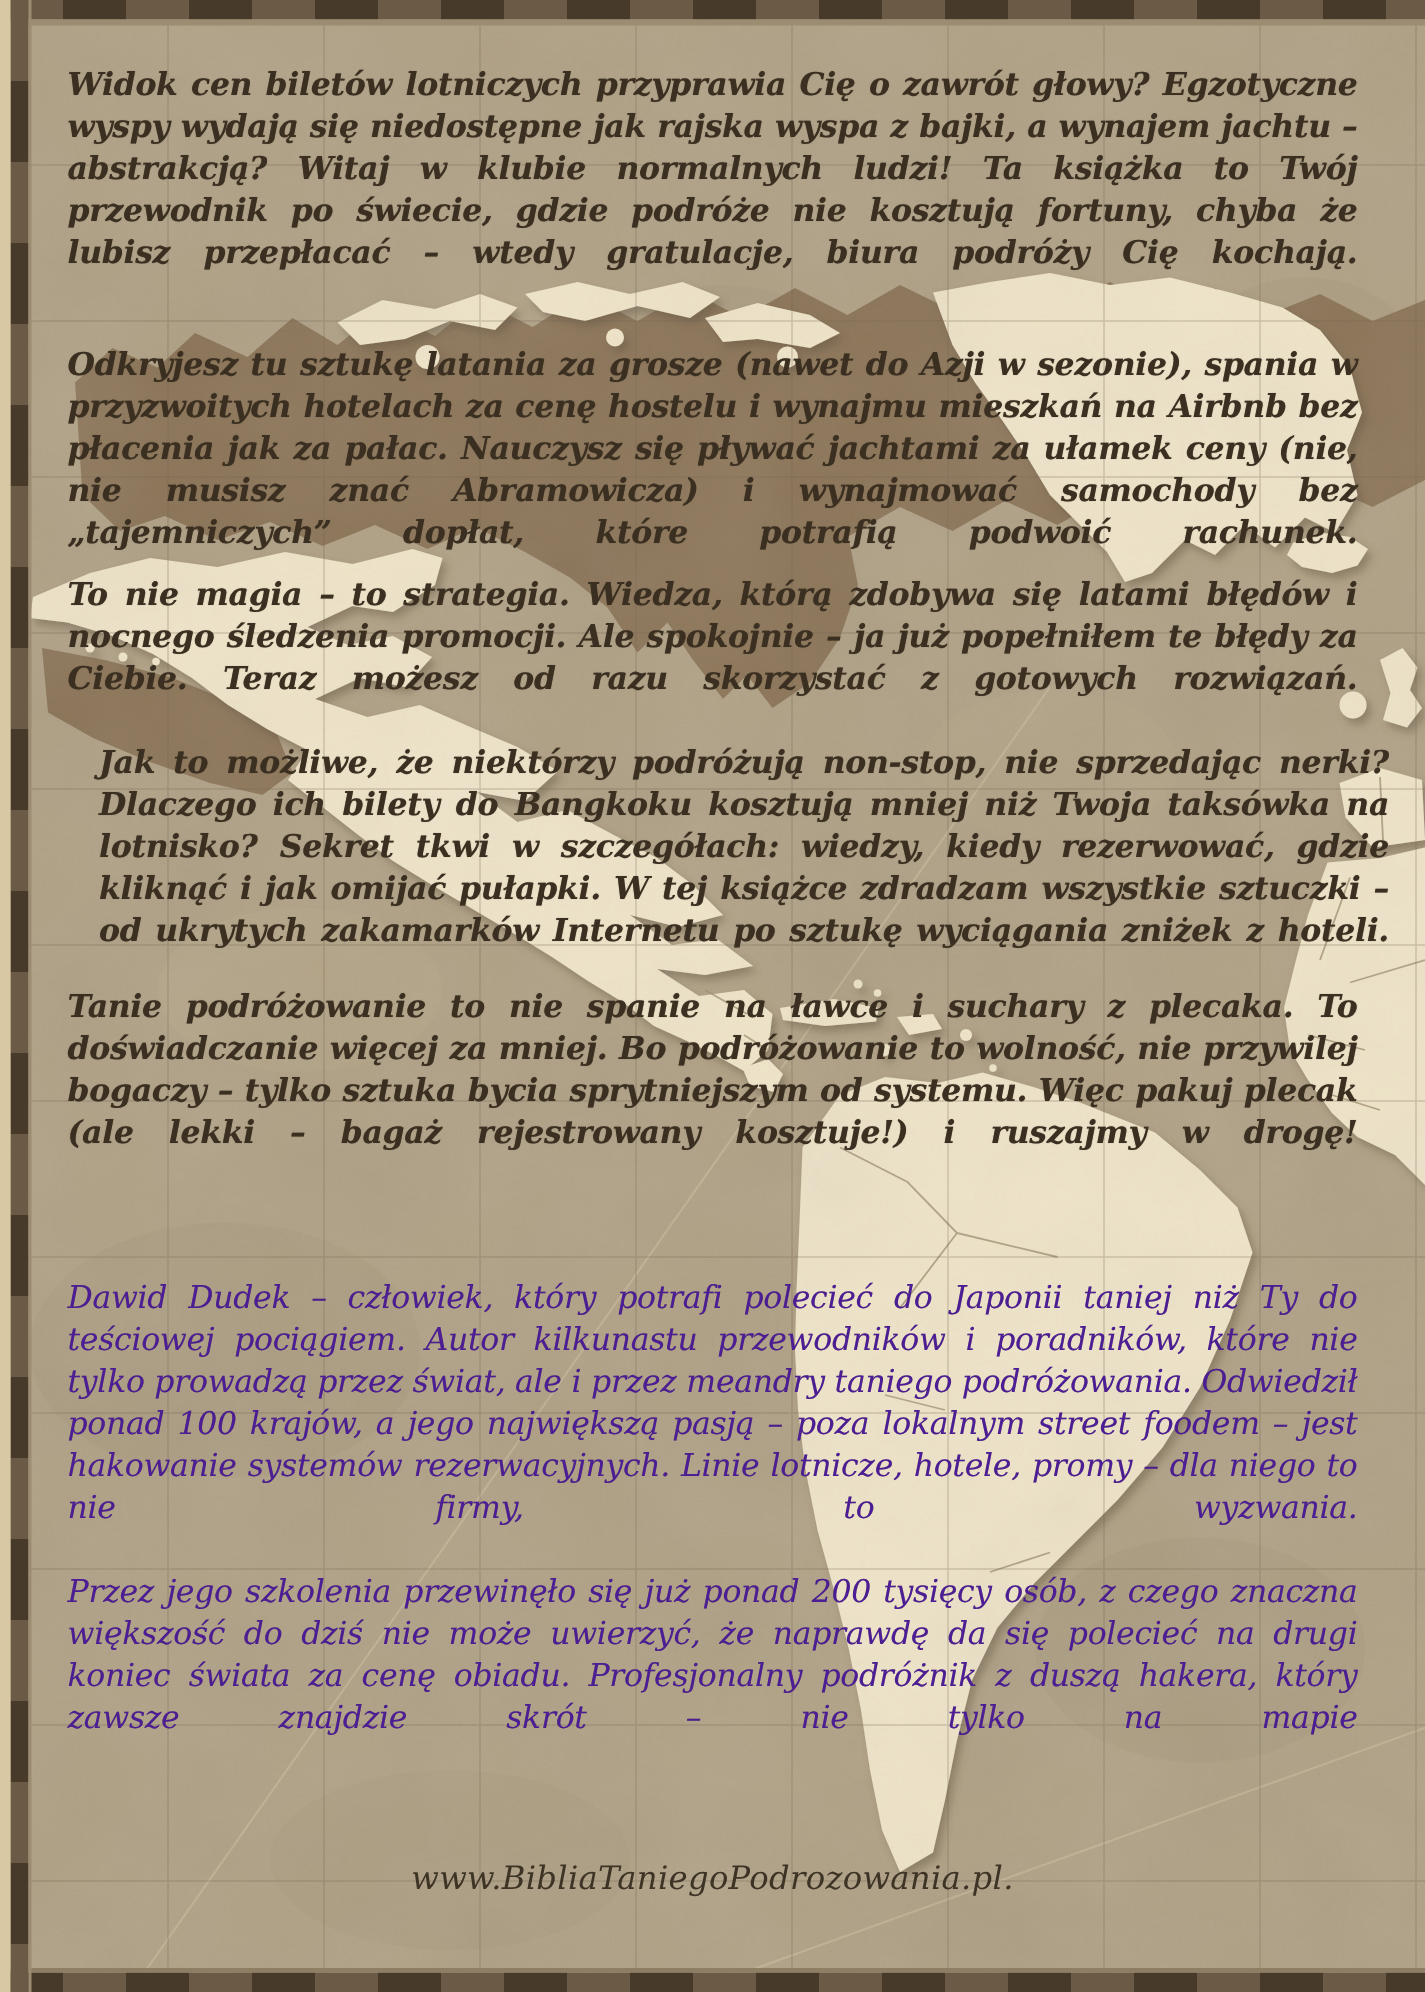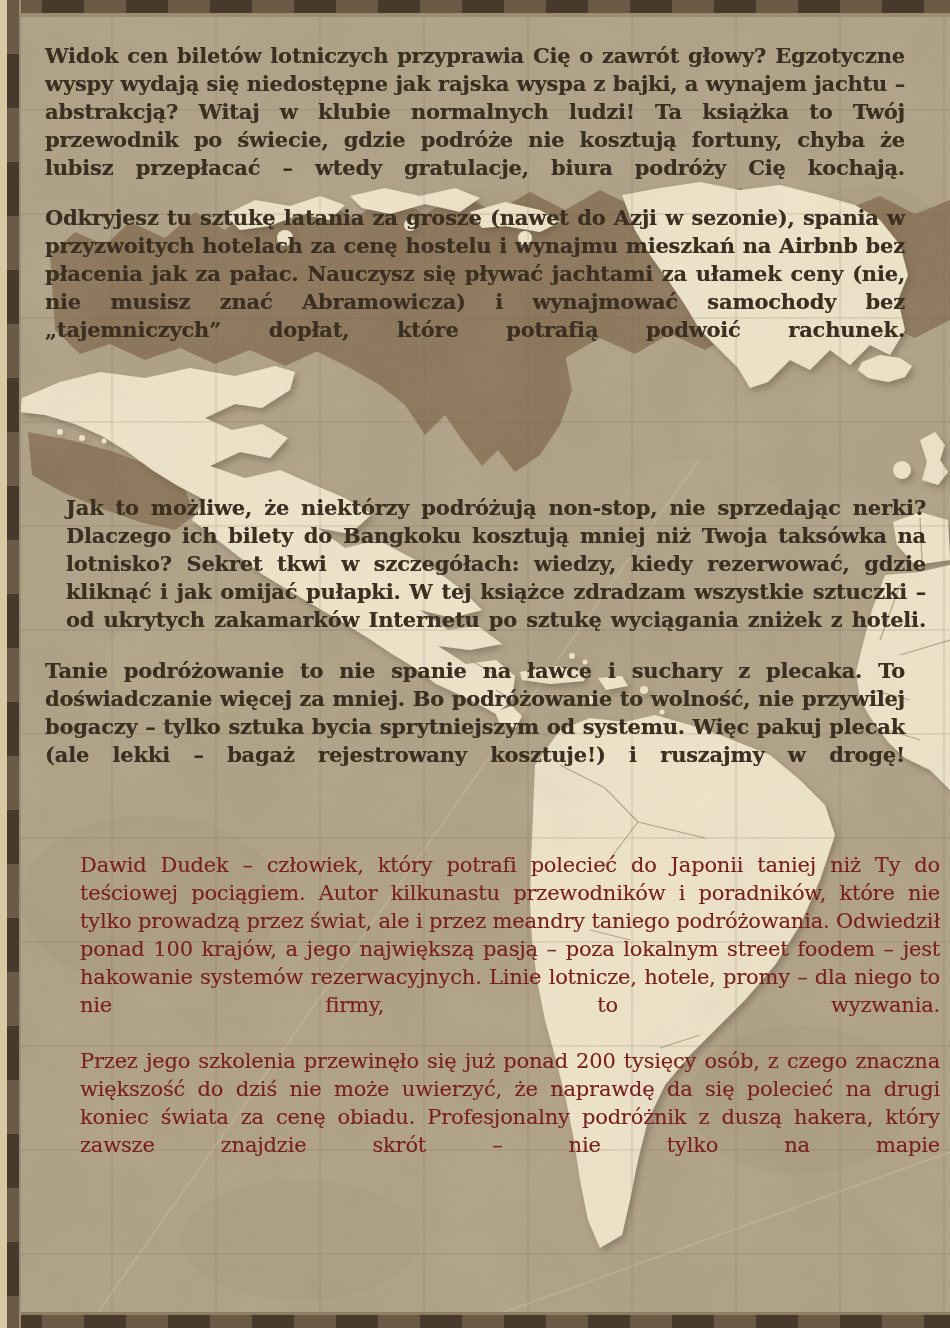--- a/index.html
+++ b/index.html
@@ -31,32 +31,32 @@
     border-right:2px solid #9c8d72;
     z-index:4;
   }
   .edge-left{
     position:absolute;left:0;top:0;width:7px;height:1328px;
     background:#d8c8a3;
     z-index:5;
   }
 
   
-  .content{position:absolute;left:0;top:0;width:876px;height:1328px;z-index:2;}
+  .content{position:absolute;left:0;top:0;width:876px;height:1328px;z-index:2;font-style:italic;}
   .para{
     position:absolute;left:45px;width:860px;margin:0;
     font-size:21px;line-height:28px;letter-spacing:-0.2px;
     color:#3a2f20;
     text-align:justify;text-align-last:justify;
     text-shadow:0 0 0.6px rgba(58,47,32,0.55);
   }
   .blurb{font-weight:bold;}
-  .bio{font-weight:normal;color:#7f1d1d;text-shadow:0 0 0.4px rgba(63,52,37,0.4);margin-left:35px;}
+  .bio{font-weight:normal;color:#4c1d95;text-shadow:0 0 0.4px rgba(63,52,37,0.4);}
   .p1{top:42px;}
-  .p2{top:204px;}
+  .p2{top:229px;}
   .p3{top:382px;}
   .p4{top:494px;margin-left:21px;}
   .p5{top:657px;}
   .p6{top:851px;}
   .p7{top:1047px;}
   .url{
     position:absolute;left:0;top:1240px;width:950px;margin:0;
     text-align:center;font-size:21.5px;color:#3e3426;
     letter-spacing:0.2px;
   }
@@ -186,24 +186,26 @@
       <line x1="0" y1="1254" x2="950" y2="1254"></line>
     </g>
 
     <rect x="0" y="0" width="950" height="1328" filter="url(#blotch)" opacity="0.10"></rect>
     <rect x="0" y="0" width="950" height="1328" filter="url(#grain)" opacity="0.05"></rect>
   </svg>
 
   <div class="content">
     <p class="para blurb p1">Widok cen biletów lotniczych przyprawia Cię o zawrót głowy? Egzotyczne wyspy wydają się niedostępne jak rajska wyspa z bajki, a wynajem jachtu – abstrakcją? Witaj w klubie normalnych ludzi! Ta książka to Twój przewodnik po świecie, gdzie podróże nie kosztują fortuny, chyba że lubisz przepłacać – wtedy gratulacje, biura podróży Cię kochają.</p>
     <p class="para blurb p2">Odkryjesz tu sztukę latania za grosze (nawet do Azji w sezonie), spania w przyzwoitych hotelach za cenę hostelu i wynajmu mieszkań na Airbnb bez płacenia jak za pałac. Nauczysz się pływać jachtami za ułamek ceny (nie, nie musisz znać Abramowicza) i wynajmować samochody bez „tajemniczych” dopłat, które potrafią podwoić rachunek.</p>
+    <p class="para blurb p3">To nie magia – to strategia. Wiedza, którą zdobywa się latami błędów i nocnego śledzenia promocji. Ale spokojnie – ja już popełniłem te błędy za Ciebie. Teraz możesz od razu skorzystać z gotowych rozwiązań.</p>
     <p class="para blurb p4">Jak to możliwe, że niektórzy podróżują non-stop, nie sprzedając nerki? Dlaczego ich bilety do Bangkoku kosztują mniej niż Twoja taksówka na lotnisko? Sekret tkwi w szczegółach: wiedzy, kiedy rezerwować, gdzie kliknąć i jak omijać pułapki. W tej książce zdradzam wszystkie sztuczki – od ukrytych zakamarków Internetu po sztukę wyciągania zniżek z hoteli.</p>
     <p class="para blurb p5">Tanie podróżowanie to nie spanie na ławce i suchary z plecaka. To doświadczanie więcej za mniej. Bo podróżowanie to wolność, nie przywilej bogaczy – tylko sztuka bycia sprytniejszym od systemu. Więc pakuj plecak (ale lekki – bagaż rejestrowany kosztuje!) i ruszajmy w drogę!</p>
     <p class="para bio p6">Dawid Dudek – człowiek, który potrafi polecieć do Japonii taniej niż Ty do teściowej pociągiem. Autor kilkunastu przewodników i poradników, które nie tylko prowadzą przez świat, ale i przez meandry taniego podróżowania. Odwiedził ponad 100 krajów, a jego największą pasją – poza lokalnym street foodem – jest hakowanie systemów rezerwacyjnych. Linie lotnicze, hotele, promy – dla niego to nie firmy, to wyzwania.</p>
     <p class="para bio p7">Przez jego szkolenia przewinęło się już ponad 200 tysięcy osób, z czego znaczna większość do dziś nie może uwierzyć, że naprawdę da się polecieć na drugi koniec świata za cenę obiadu. Profesjonalny podróżnik z duszą hakera, który zawsze znajdzie skrót – nie tylko na mapie</p>
+    <p class="url">www.BibliaTaniegoPodrozowania.pl.</p>
   </div>
 
   <div class="frame-top"></div>
   <div class="frame-bottom"></div>
   <div class="frame-left"></div>
   <div class="edge-left"></div>
 
 </div>
 
 </body></html>

